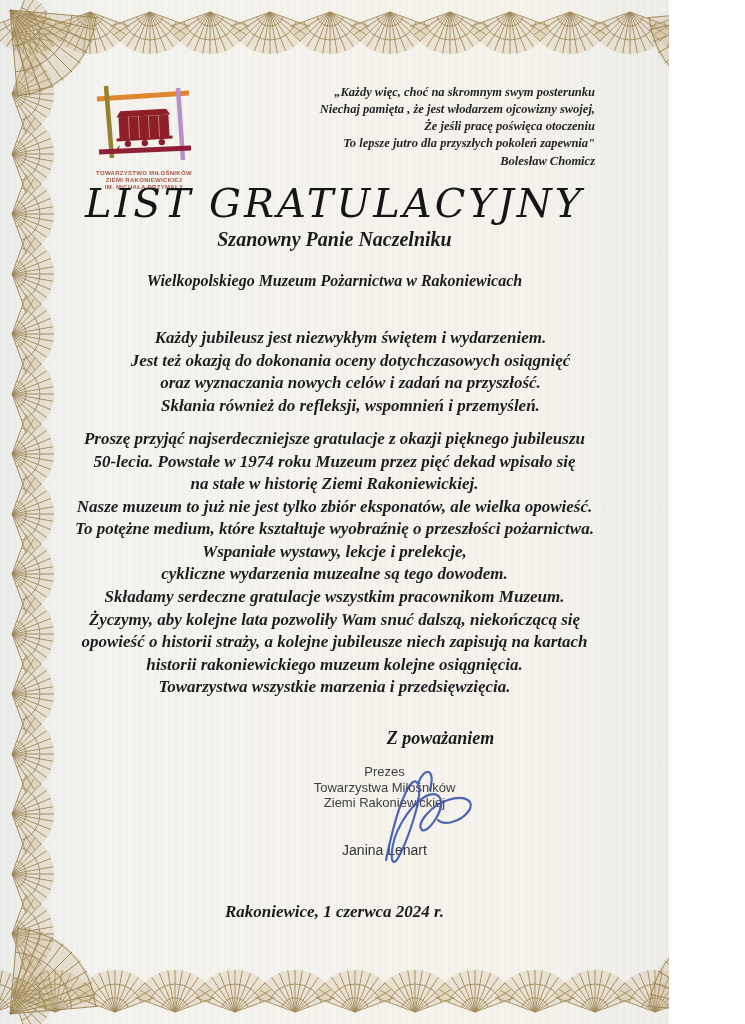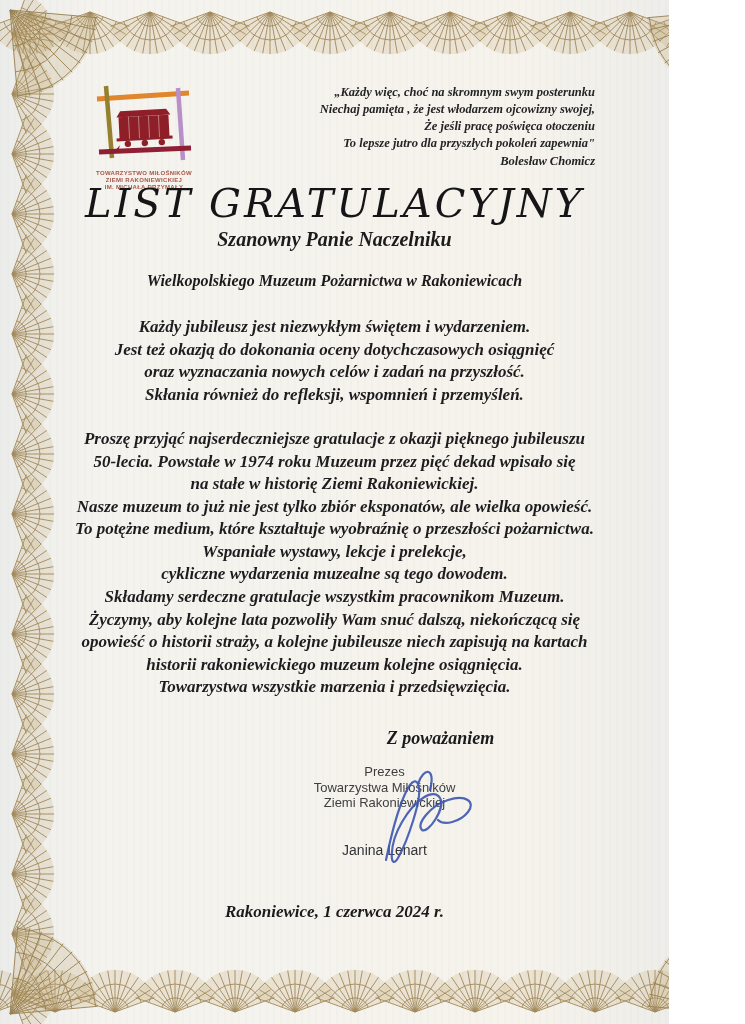--- a/index.html
+++ b/index.html
@@ -14,21 +14,21 @@
   .org-lines{margin-top:2px;font-family:"Liberation Sans",sans-serif;
     font-size:6px;line-height:7px;letter-spacing:.3px;color:#a85546;font-weight:bold;}
   .quote{position:absolute;right:74px;top:84px;width:340px;text-align:right;
     font-style:italic;font-weight:bold;font-size:12.5px;line-height:17px;color:#242427;}
   .quote-author{margin-top:1px;}
   .title{top:180px;text-align:center;font-family:"DejaVu Serif",serif;
     font-style:italic;font-size:40px;letter-spacing:3px;color:#151518;}
   .sal1{top:228px;text-align:center;font-style:italic;font-weight:bold;font-size:20px;}
   .sal2{top:272px;text-align:center;font-style:italic;font-weight:bold;font-size:16px;}
   .para{text-align:center;font-style:italic;font-weight:bold;font-size:17px;line-height:22.5px;color:#1d1d20;}
-  .p1{top:316px;} .p2{top:428px;} .p3{top:586px;}
+  .p1{top:327px;padding-left:16px;} .p2{top:428px;} .p3{top:586px;}
   .valediction{top:728px;text-align:center;font-style:italic;font-weight:bold;
     font-size:18px;transform:translateX(106px);}
   .sigblock{top:764px;text-align:center;transform:translateX(50px);
     font-family:"Liberation Sans",sans-serif;font-size:13px;line-height:15.5px;color:#3e3e42;}
   .signer-name{margin-top:32px;font-size:14px;color:#333338;}
   .squiggle{position:absolute;left:366px;top:760px;width:126px;height:108px;}
   .date{top:902px;text-align:center;font-style:italic;font-weight:bold;font-size:17px;}
 </style>
 </head>
 <body>

